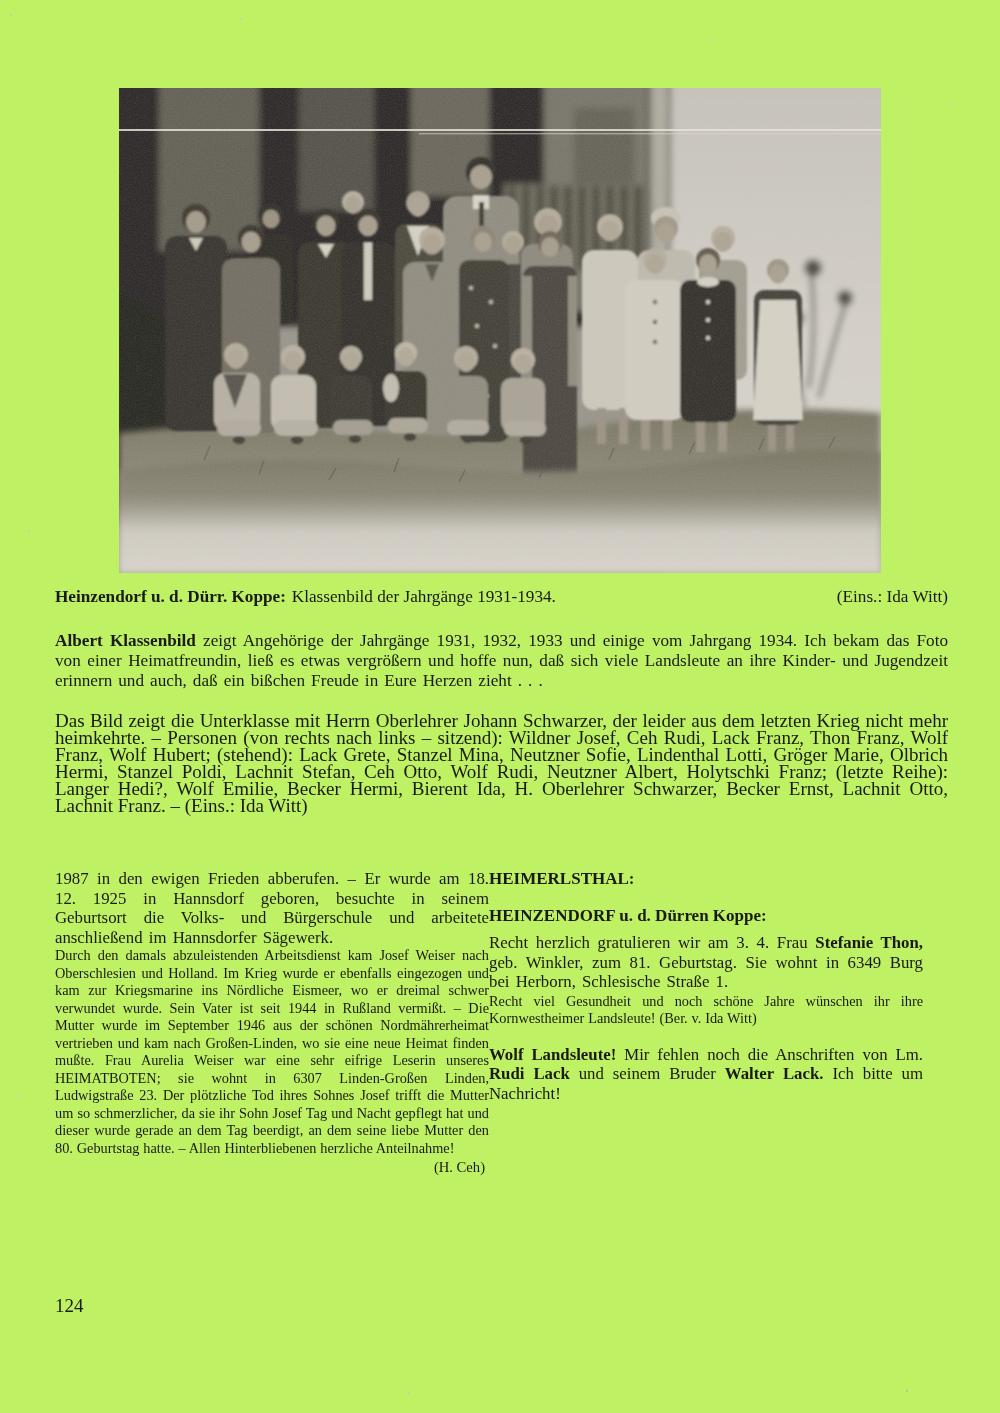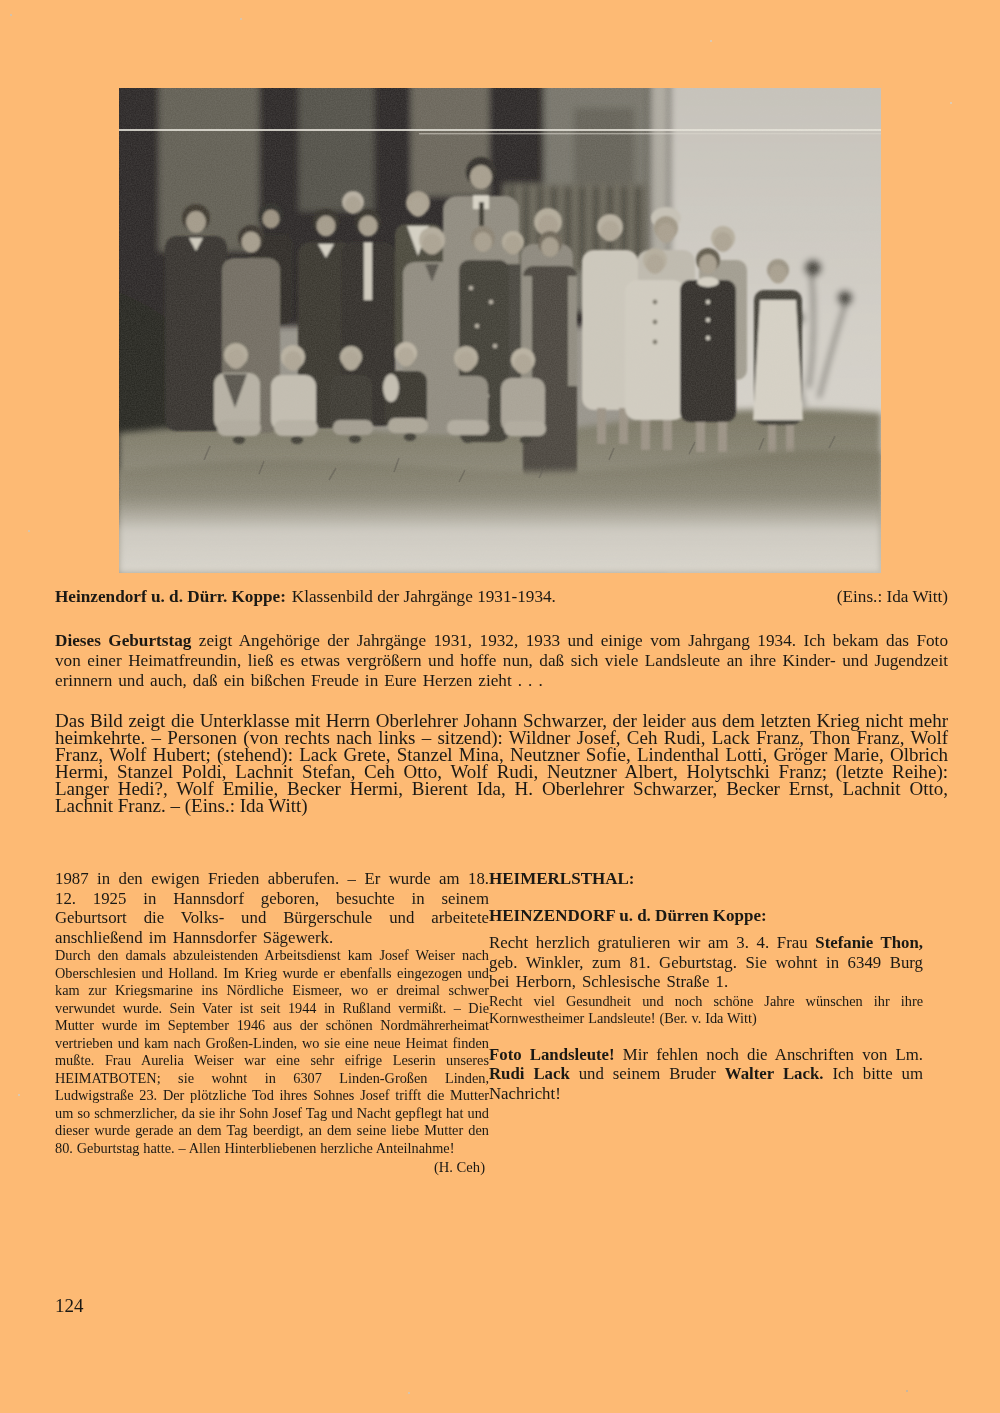--- a/index.html
+++ b/index.html
@@ -4,21 +4,21 @@
 <style>
   html,body{margin:0;padding:0;}
   body{
     width:1000px;height:1413px;
     background:#efeeea;
     font-family:"Liberation Serif","DejaVu Serif",serif;
     color:#1b1914;
   }
   .page{
     position:relative;width:1000px;height:1413px;
-    background:#fdba74;overflow:hidden;
+    background:#bef264;overflow:hidden;
   }
   p{margin:0;}
   .just{text-align:justify;}
   
   .photo{
     position:absolute;left:119px;top:88px;width:762px;height:485px;
     margin:0;background:#8b877c;overflow:hidden;
   }
   .photo svg{display:block;}
   
@@ -291,39 +291,39 @@
 
       <rect width="762" height="485" filter="url(#grain)" opacity="0.42"></rect>
     </svg>
   </figure>
 
   <div class="caption-row">
     <p class="caption-left"><b>Heinzendorf u. d. Dürr. Koppe:</b><span>Klassenbild der Jahrgänge 1931-1934.</span></p>
     <p class="caption-credit">(Eins.: Ida Witt)</p>
   </div>
 
-  <p class="intro just"><b>Dieses Geburtstag</b> zeigt Angehörige der Jahrgänge 1931, 1932, 1933 und einige vom Jahrgang 1934. Ich bekam das Foto von einer Heimatfreundin, ließ es etwas vergrößern und hoffe nun, daß sich viele Landsleute an ihre Kinder- und Jugendzeit erinnern und auch, daß ein bißchen Freude in Eure Herzen zieht . . .</p>
+  <p class="intro just"><b>Albert Klassenbild</b> zeigt Angehörige der Jahrgänge 1931, 1932, 1933 und einige vom Jahrgang 1934. Ich bekam das Foto von einer Heimatfreundin, ließ es etwas vergrößern und hoffe nun, daß sich viele Landsleute an ihre Kinder- und Jugendzeit erinnern und auch, daß ein bißchen Freude in Eure Herzen zieht . . .</p>
 
   <p class="names just">Das Bild zeigt die Unterklasse mit Herrn Oberlehrer Johann Schwarzer, der leider aus dem letzten Krieg nicht mehr heimkehrte. – Personen (von rechts nach links – sitzend): Wildner Josef, Ceh Rudi, Lack Franz, Thon Franz, Wolf Franz, Wolf Hubert; (stehend): Lack Grete, Stanzel Mina, Neutzner Sofie, Lindenthal Lotti, Gröger Marie, Olbrich Hermi, Stanzel Poldi, Lachnit Stefan, Ceh Otto, Wolf Rudi, Neutzner Albert, Holytschki Franz; (letzte Reihe): Langer Hedi?, Wolf Emilie, Becker Hermi, Bierent Ida, H. Oberlehrer Schwarzer, Becker Ernst, Lachnit Otto, Lachnit Franz. – (Eins.: Ida Witt)</p>
 
   <div class="columns">
     <div class="col left">
       <p class="lead just">1987 in den ewigen Frieden abberufen. – Er wurde am 18. 12. 1925 in Hannsdorf geboren, besuchte in seinem Geburtsort die Volks- und Bürgerschule und arbeitete anschließend im Hannsdorfer Sägewerk.</p>
       <p class="small just">Durch den damals abzuleistenden Arbeitsdienst kam Josef Weiser nach Oberschlesien und Holland. Im Krieg wurde er ebenfalls eingezogen und kam zur Kriegsmarine ins Nördliche Eismeer, wo er dreimal schwer verwundet wurde. Sein Vater ist seit 1944 in Rußland vermißt. – Die Mutter wurde im September 1946 aus der schönen Nordmährerheimat vertrieben und kam nach Großen-Linden, wo sie eine neue Heimat finden mußte. Frau Aurelia Weiser war eine sehr eifrige Leserin unseres HEIMATBOTEN; sie wohnt in 6307 Linden-Großen Linden, Ludwigstraße 23. Der plötzliche Tod ihres Sohnes Josef trifft die Mutter um so schmerzlicher, da sie ihr Sohn Josef Tag und Nacht gepflegt hat und dieser wurde gerade an dem Tag beerdigt, an dem seine liebe Mutter den 80. Geburtstag hatte. – Allen Hinterbliebenen herzliche Anteilnahme!</p>
       <p class="sig">(H. Ceh)</p>
     </div>
     <div class="col right">
       <section>
         <h3>HEIMERLSTHAL:</h3>
       </section>
       <section>
         <h3>HEINZENDORF u. d. Dürren Koppe:</h3>
         <p class="lead just">Recht herzlich gratulieren wir am 3. 4. Frau <b>Stefanie Thon,</b> geb. Winkler, zum 81. Geburtstag. Sie wohnt in 6349 Burg bei Herborn, Schlesische Straße 1.</p>
         <p class="small just note">Recht viel Gesundheit und noch schöne Jahre wünschen ihr ihre Kornwestheimer Landsleute! (Ber. v. Ida Witt)</p>
       </section>
       <section>
-        <p class="lead just"><b>Foto Landsleute!</b> Mir fehlen noch die Anschriften von Lm. <b>Rudi Lack</b> und seinem Bruder <b>Walter Lack.</b> Ich bitte um Nachricht!</p>
+        <p class="lead just"><b>Wolf Landsleute!</b> Mir fehlen noch die Anschriften von Lm. <b>Rudi Lack</b> und seinem Bruder <b>Walter Lack.</b> Ich bitte um Nachricht!</p>
       </section>
     </div>
   </div>
 
   <div class="page-number">124</div>
 </div>
 
 </body></html>

